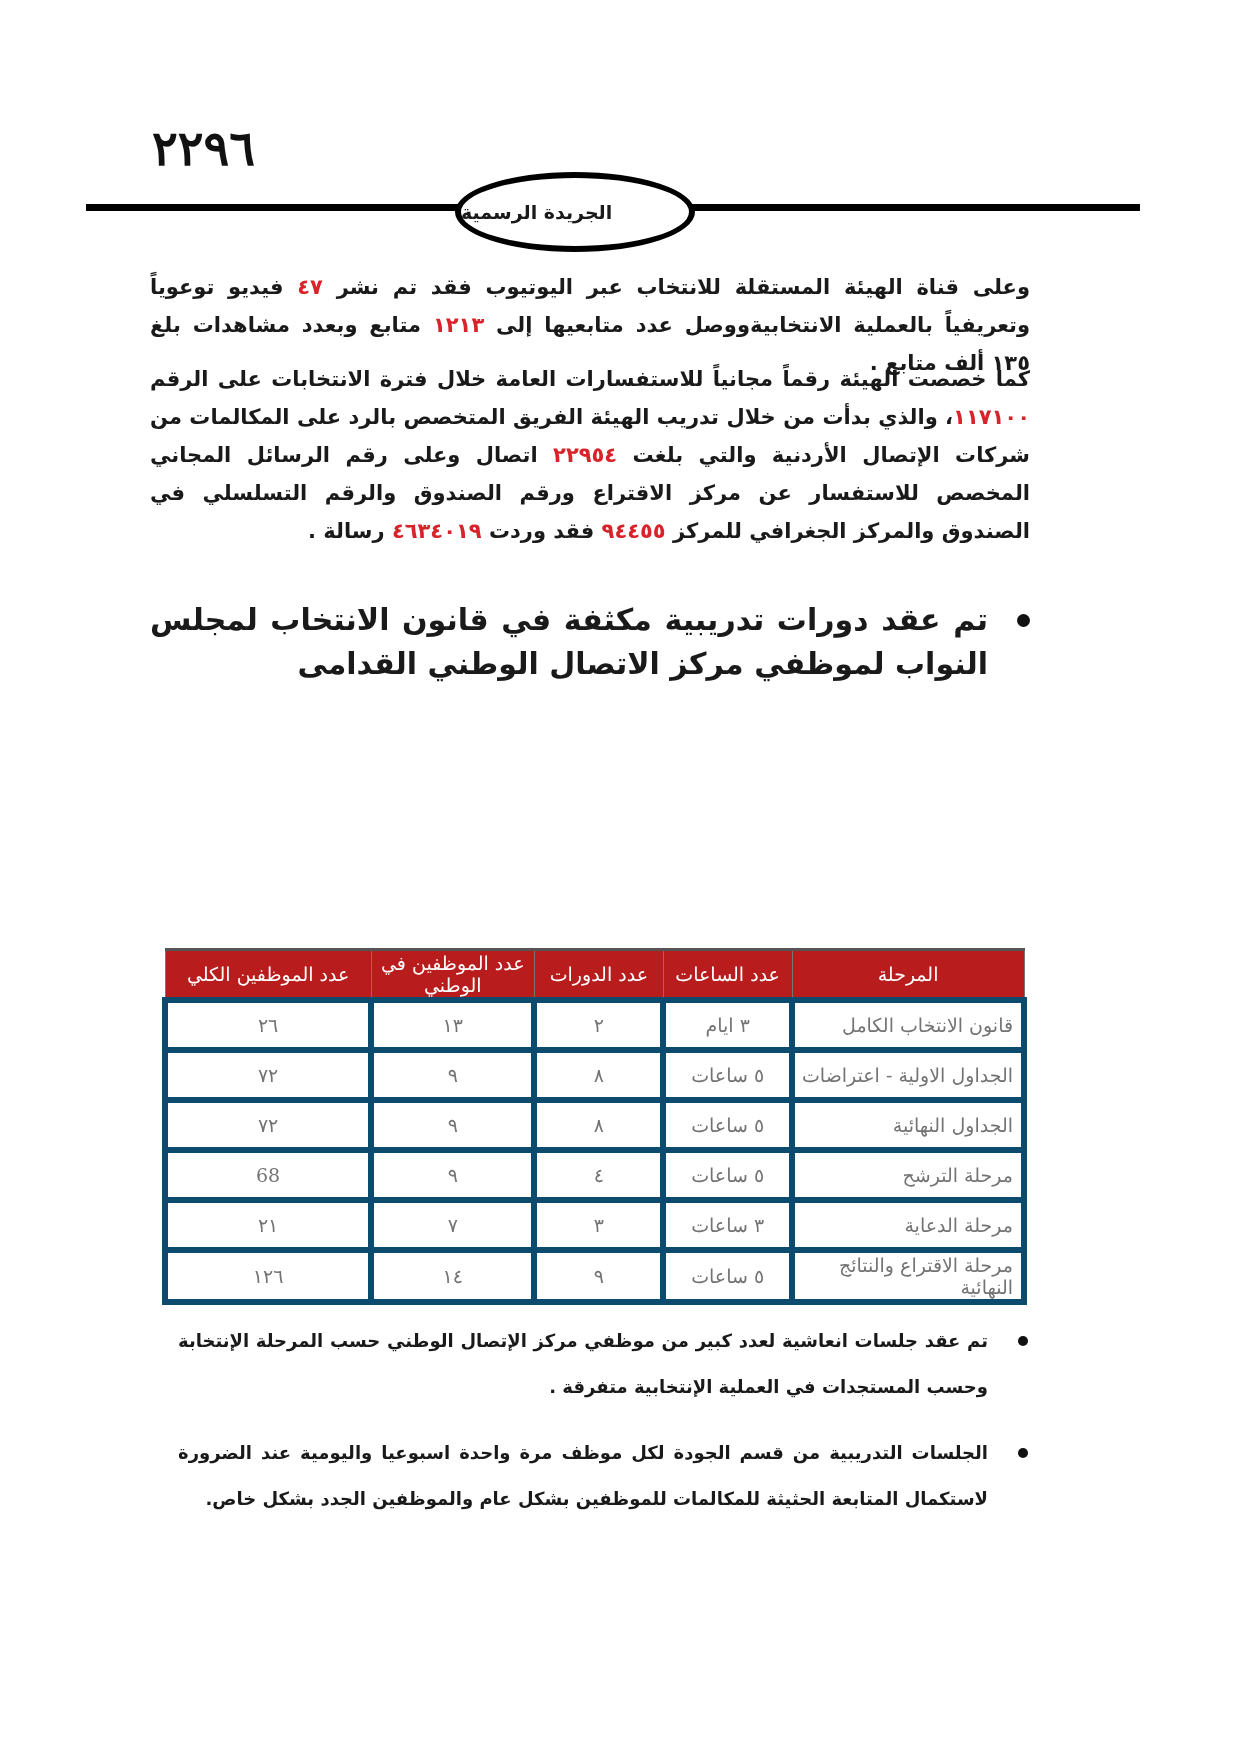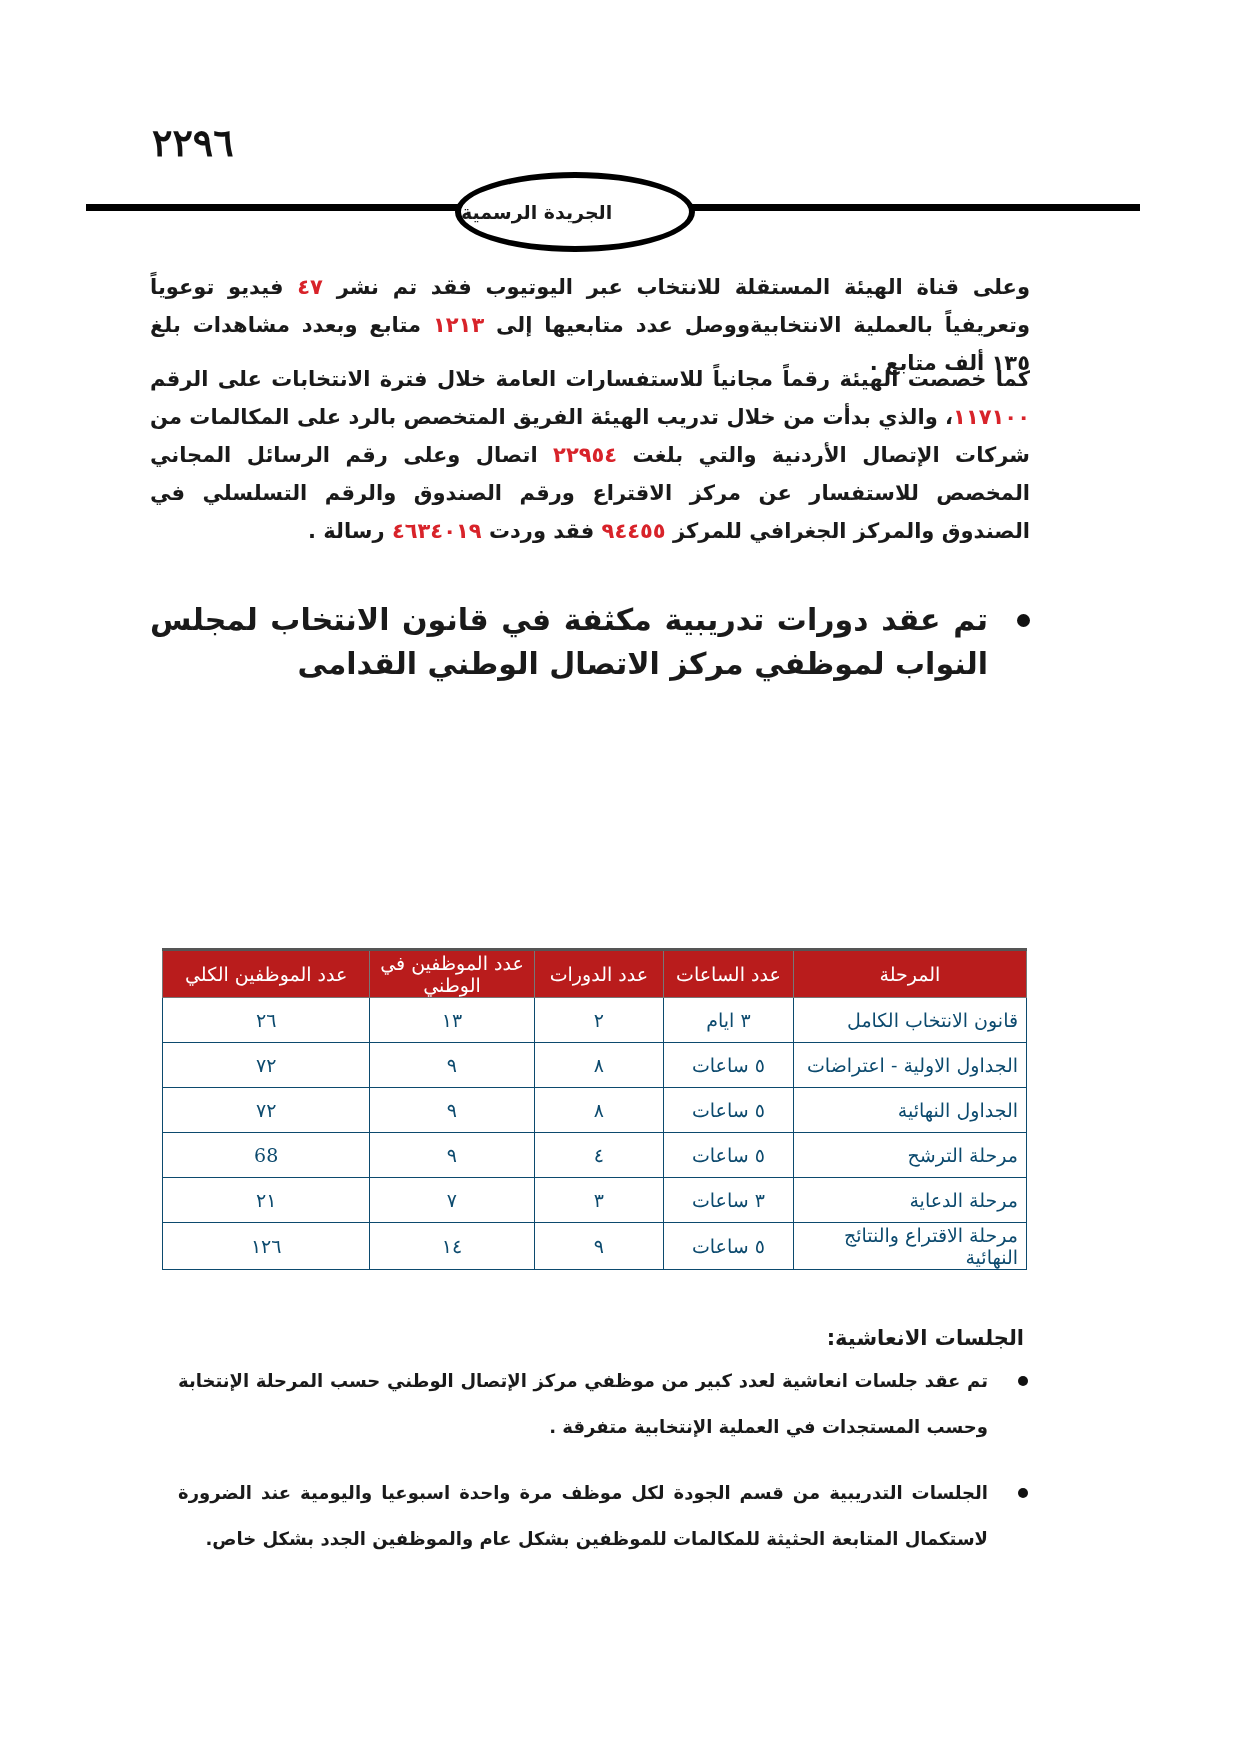--- a/index.html
+++ b/index.html
@@ -1,31 +1,31 @@
 <!DOCTYPE html>
 <html><head>
   <meta charset="utf-8">
   <style>
     html, body { margin: 0; padding: 0; background: #ffffff; }
     body { width: 1241px; height: 1755px; position: relative; overflow: hidden; font-family: "DejaVu Sans", sans-serif; color: #1a1a1a; }
-    .page-number { position: absolute; left: 152px; top: 120px; font-family: "DejaVu Serif", serif; font-size: 38px; font-weight: bold; letter-spacing: 2px; color: #111; direction: rtl; }
+    .page-number { position: absolute; left: 152px; top: 120px; font-family: "DejaVu Serif", serif; font-size: 48px; font-weight: bold; letter-spacing: 2px; color: #111; direction: rtl; }
     .header-rule { position: absolute; left: 86px; top: 204px; width: 1054px; height: 7px; background: #000; }
     .header-oval { position: absolute; left: 455px; top: 172px; width: 240px; height: 80px; border: 6px solid #000; border-radius: 50%; background: #fff; box-sizing: border-box; display: flex; align-items: center; }
     .header-oval span { font-size: 19px; font-weight: bold; direction: rtl; }
     .content { position: absolute; left: 150px; width: 880px; direction: rtl; text-align: justify; }
     .para { font-size: 21px; font-weight: bold; line-height: 38px; text-align-last: right; }
     .red { color: #d8232a; }
     .p1 { top: 268px; }
     .p2 { top: 360px; }
     .bullets-big { top: 598px; }
     .bullet { position: relative; padding-right: 42px; font-size: 30px; font-weight: bold; line-height: 44px; margin-bottom: 26px; }
     .bullet .dot { position: absolute; right: 0; top: 16px; width: 13px; height: 13px; border-radius: 50%; background: #111; }
     table.stages { position: absolute; left: 162px; top: 948px; width: 865px; border-collapse: collapse; direction: rtl; font-family: "DejaVu Serif", serif; font-size: 19px; }
     table.stages th { background: #b91c1c; color: #fff; font-weight: normal; height: 40px; border: 1px solid #777; border-top: 3px solid #555; }
-    table.stages td { height: 42px; border: 1px solid #0c4a6e; text-align: center; color: #0c4a6e; }
+    table.stages td { height: 42px; border: 6px solid #0c4a6e; text-align: center; color: #737373; }
     table.stages td.stage { text-align: right; padding-right: 8px; }
     .sessions { top: 1318px; }
     .sessions-title { font-size: 21px; font-weight: bold; line-height: 40px; padding-right: 6px; }
     .small-bullet { position: relative; padding-right: 42px; font-size: 18px; font-weight: bold; line-height: 46px; margin-bottom: 20px; margin-left: 28px; }
     .small-bullet .dot { position: absolute; right: 2px; top: 18px; width: 10px; height: 10px; border-radius: 50%; background: #111; }
   </style>
 </head>
 <body>
 
 <div class="page-number">٢٢٩٦</div>
@@ -99,21 +99,20 @@
       <td class="stage">مرحلة الاقتراع والنتائج النهائية</td>
       <td>٥ ساعات</td>
       <td>٩</td>
       <td>١٤</td>
       <td>١٢٦</td>
     </tr>
   </tbody>
 </table>
 
 <div class="content sessions">
-  <div class="sessions-title">الجلسات الانعاشية:</div>
   <div class="small-bullet">
     <span class="dot"></span>
     <span>تم عقد جلسات انعاشية لعدد كبير من موظفي مركز الإتصال الوطني حسب المرحلة الإنتخابة وحسب المستجدات في العملية الإنتخابية متفرقة .</span>
   </div>
   <div class="small-bullet">
     <span class="dot"></span>
     <span>الجلسات التدريبية من قسم الجودة لكل موظف مرة واحدة اسبوعيا واليومية عند الضرورة لاستكمال المتابعة الحثيثة للمكالمات للموظفين بشكل عام والموظفين الجدد بشكل خاص.</span>
   </div>
 </div>
 

